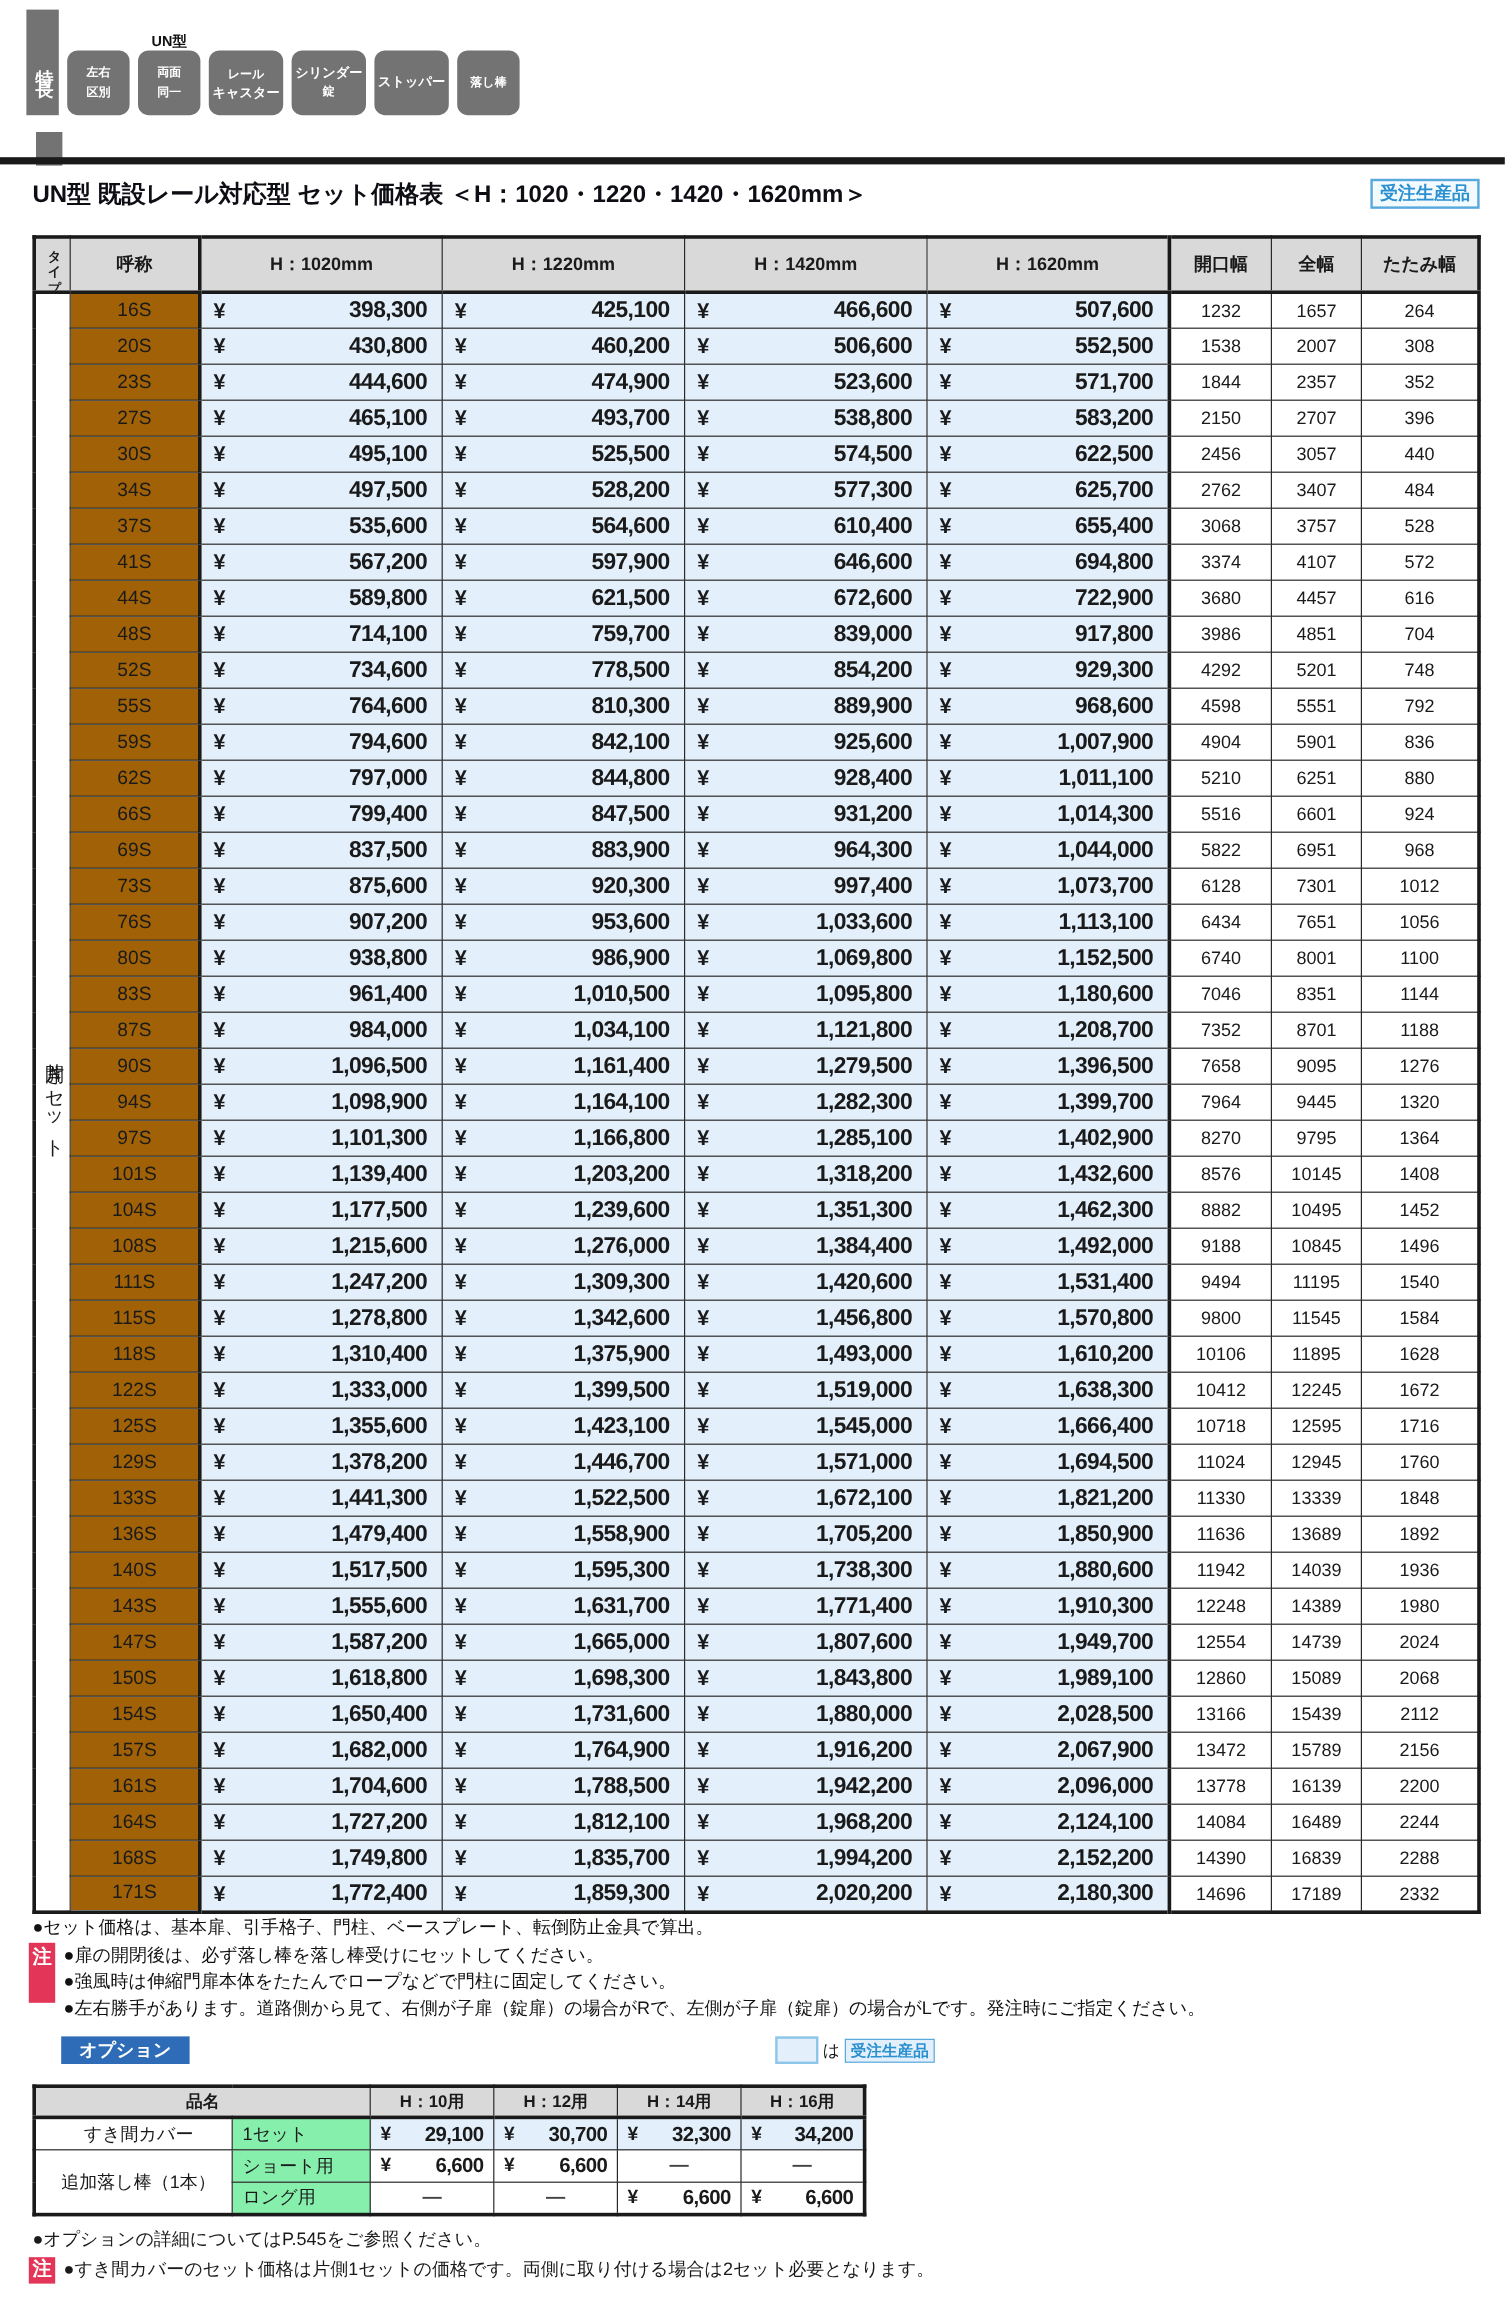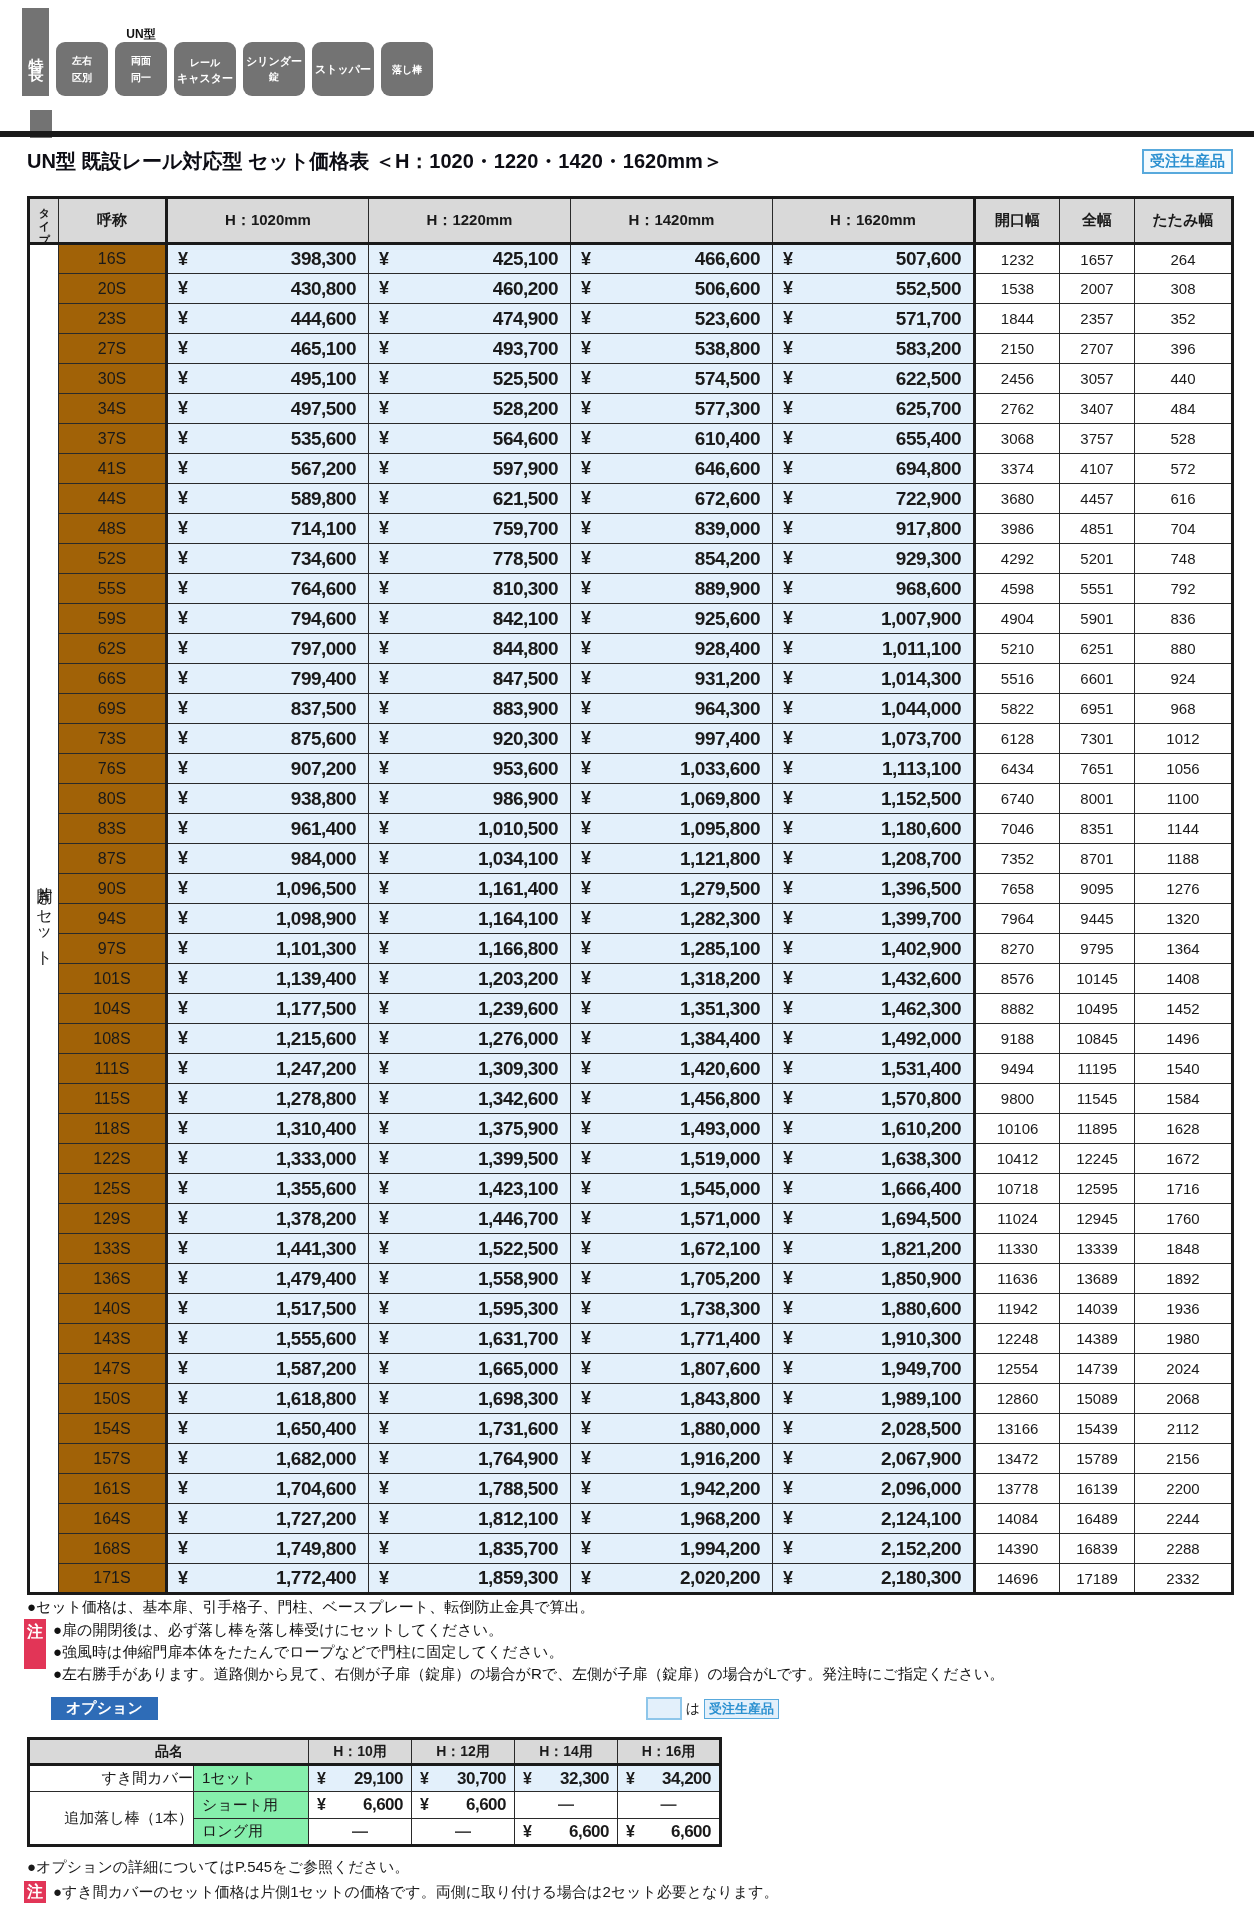--- a/index.html
+++ b/index.html
@@ -72,21 +72,21 @@
   }
   .chu.small{height:22px;padding-top:0;line-height:22px;}
   
   .options-head{position:absolute;top:1697px;left:27px;width:752px;display:flex;justify-content:space-between;align-items:flex-end;padding-left:24px;}
   .options-badge{background:var(--accent-blue);color:#fff;font-size:15px;font-weight:bold;padding:2px 15px;}
   .legend{display:flex;align-items:center;gap:4px;font-size:14px;}
   .legend-box{width:36px;height:23px;background:var(--price-bg);border:2px solid #8ec6ea;display:inline-block;}
   .options-table{position:absolute;top:1737px;left:27px;width:690px;border:3px solid var(--line);padding-left:15px;}
   .options-table th,.options-table td{border:1px solid #2a2a2a;height:27px;}
   .options-table thead th{background:var(--header-gray);font-size:14px;font-weight:bold;border-bottom:3px solid var(--line);height:26px;}
-  .oname{background:#fff;font-size:15px;padding-left:8px;text-align:right;}
+  .oname{background:#fff;font-size:15px;padding-left:8px;text-align:center;}
   .osub{background:#86efac;font-size:15px;padding-left:8px;text-align:left;}
   .oprice{background:#fff;padding:0 8px;}
   .oprice.hl{background:var(--price-bg);}
   .oprice .yen{font-size:16px;}
   .oprice .amt{font-size:17px;}
   .odash{background:#fff;text-align:center;font-size:16px;font-weight:bold;color:#444;}
   .bottom-notes{position:absolute;top:1856px;left:24px;width:1215px;font-size:15px;line-height:22px;}
   .bottom-notes .note-group{margin-top:3px;}
 </style>
 </head>

